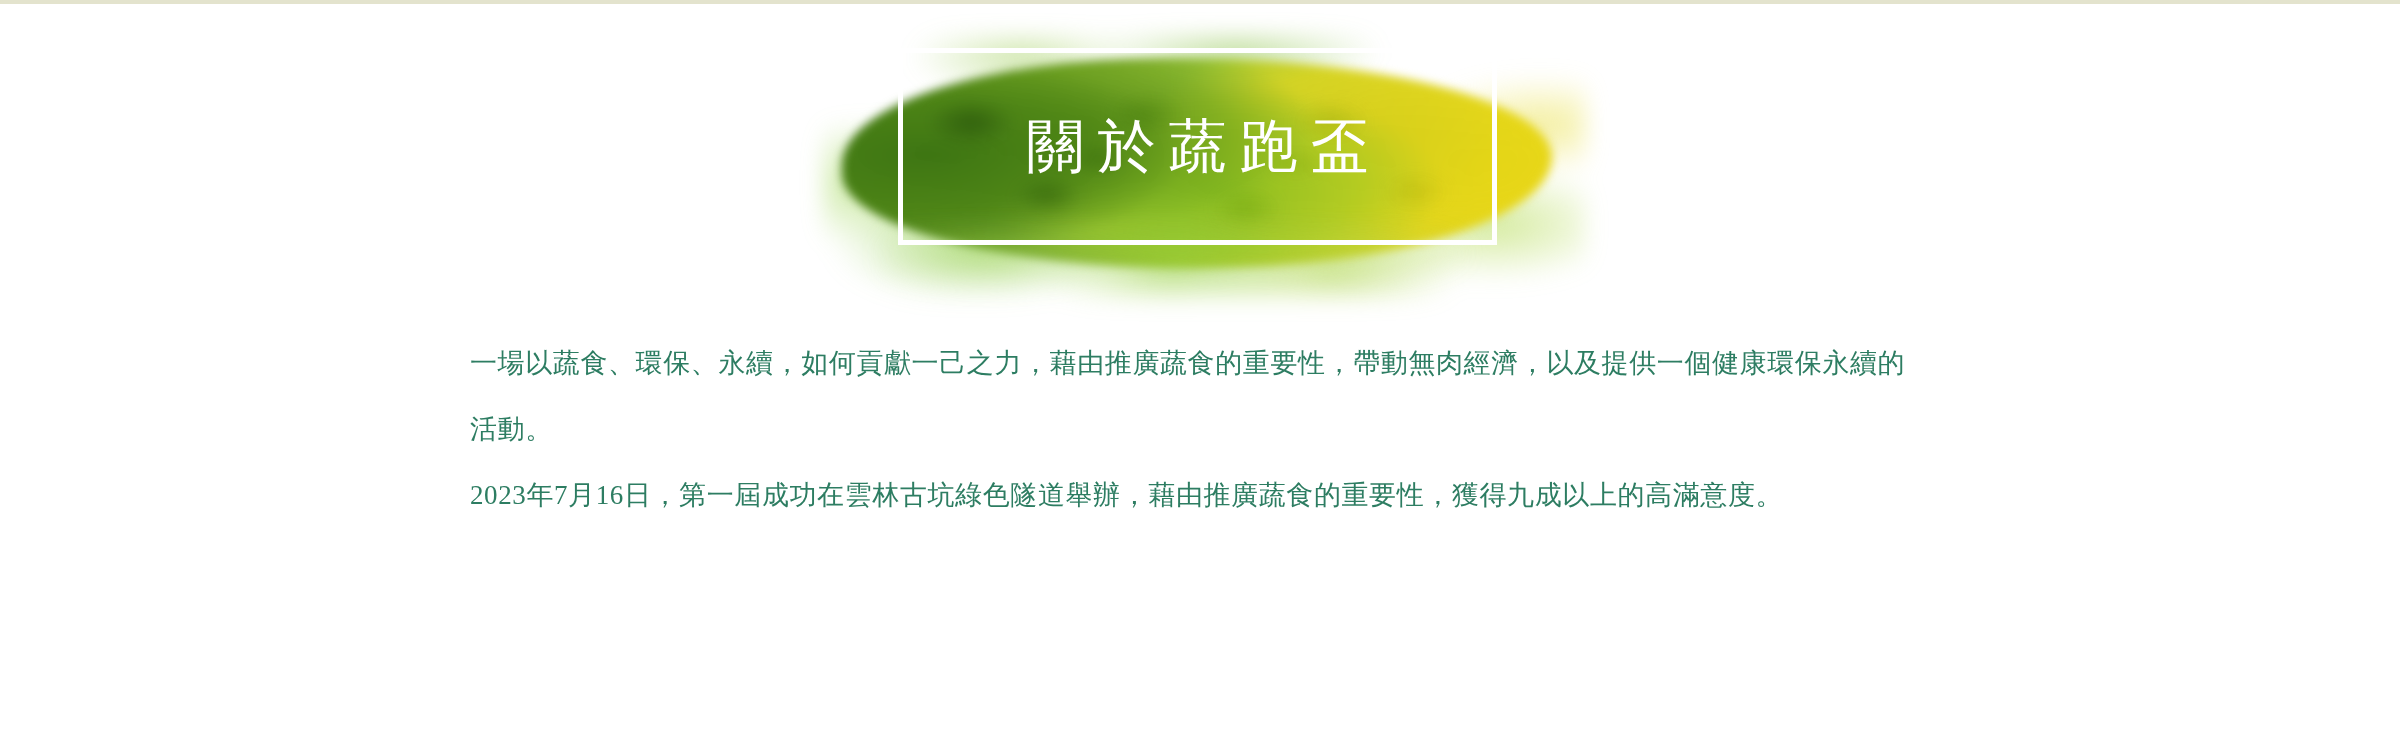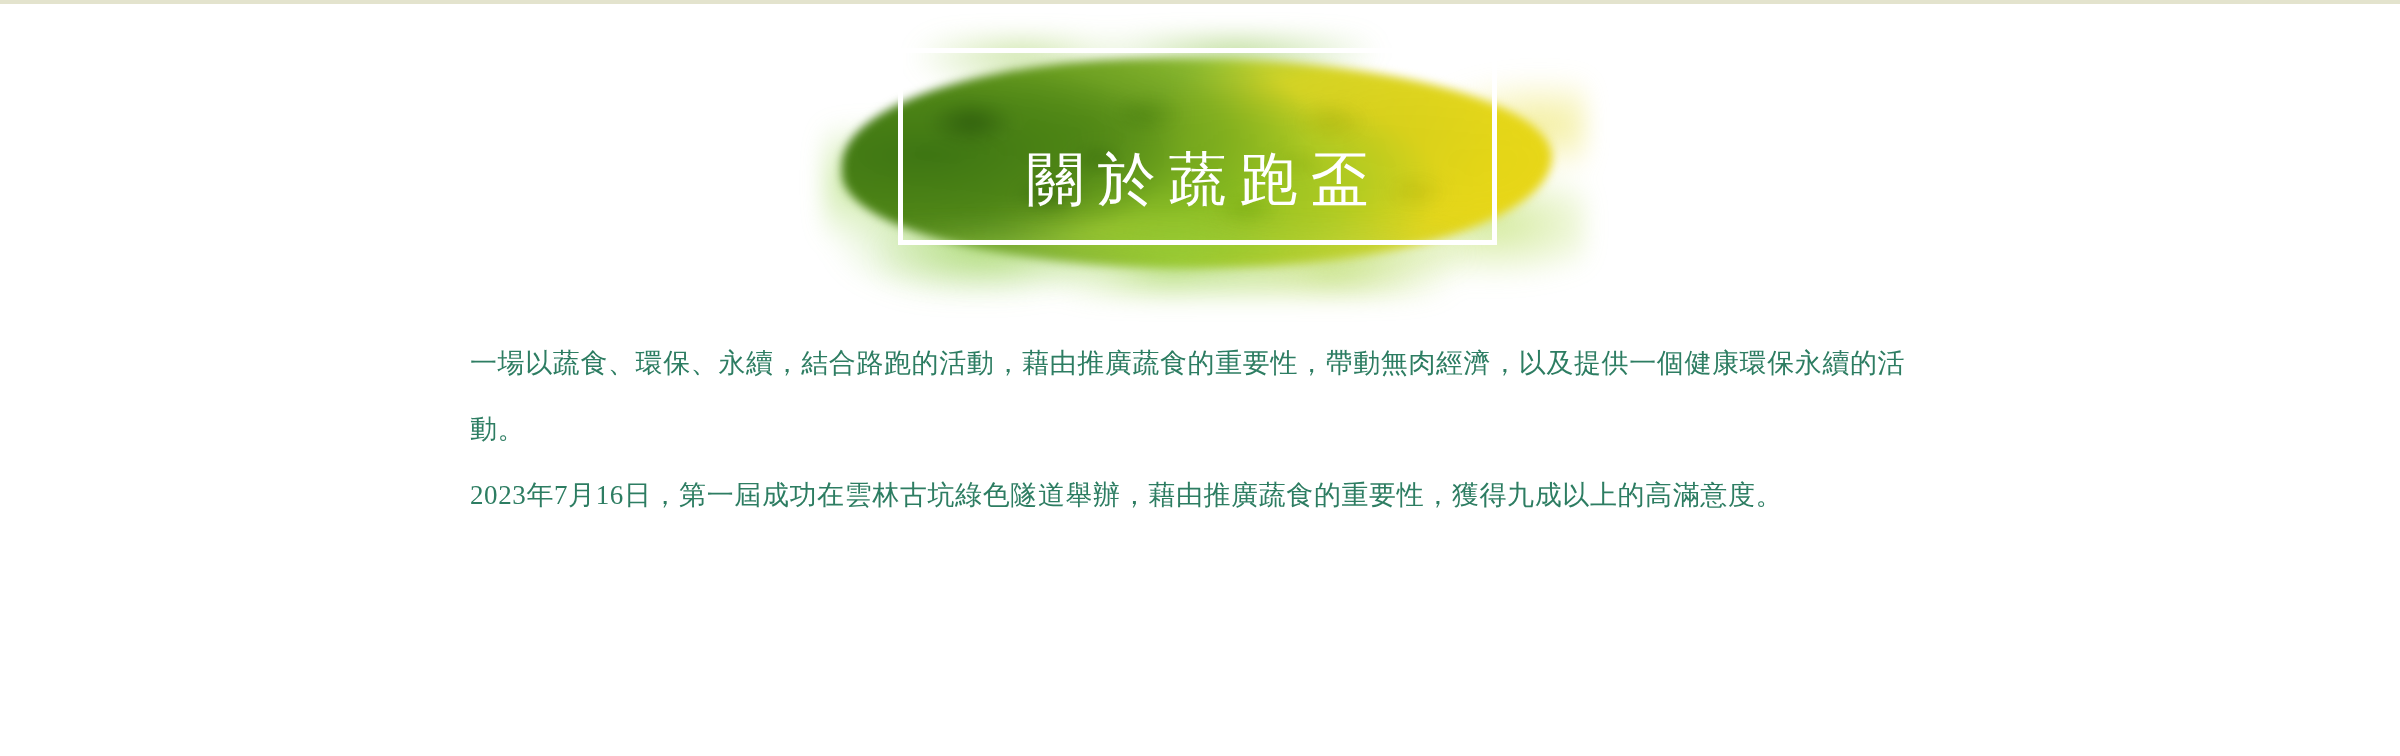--- a/index.html
+++ b/index.html
@@ -148,21 +148,20 @@
     justify-content: center;
     color: #ffffff;
     font-family: "Liberation Serif", "DejaVu Serif", serif;
     font-size: 58px;
     font-weight: 400;
     letter-spacing: 13px;
     text-indent: 13px;
     line-height: 1;
     white-space: nowrap;
     user-select: none;
-    margin-top: 33px;
   }
 
   
   .content {
     position: absolute;
     left: 470px;
     top: 330px;
     width: 1460px;
   }
 
@@ -193,15 +192,15 @@
     </div>
 
     <div class="frame"></div>
 
     <div class="banner-title">關於蔬跑盃</div>
 
   </div>
 </div>
 
 <div class="content">
-  <p class="para">一場以蔬食、環保、永續，結合路跑的活動，藉由推廣蔬食的重要性，帶動無肉經濟，以及提供一個健康環保永續的活動。</p>
+  <p class="para">一場以蔬食、環保、永續，如何貢獻一己之力，藉由推廣蔬食的重要性，帶動無肉經濟，以及提供一個健康環保永續的活動。</p>
   <p class="para">2023年7月16日，第一屆成功在雲林古坑綠色隧道舉辦，藉由推廣蔬食的重要性，獲得九成以上的高滿意度。</p>
 </div>
 
 </body></html>

